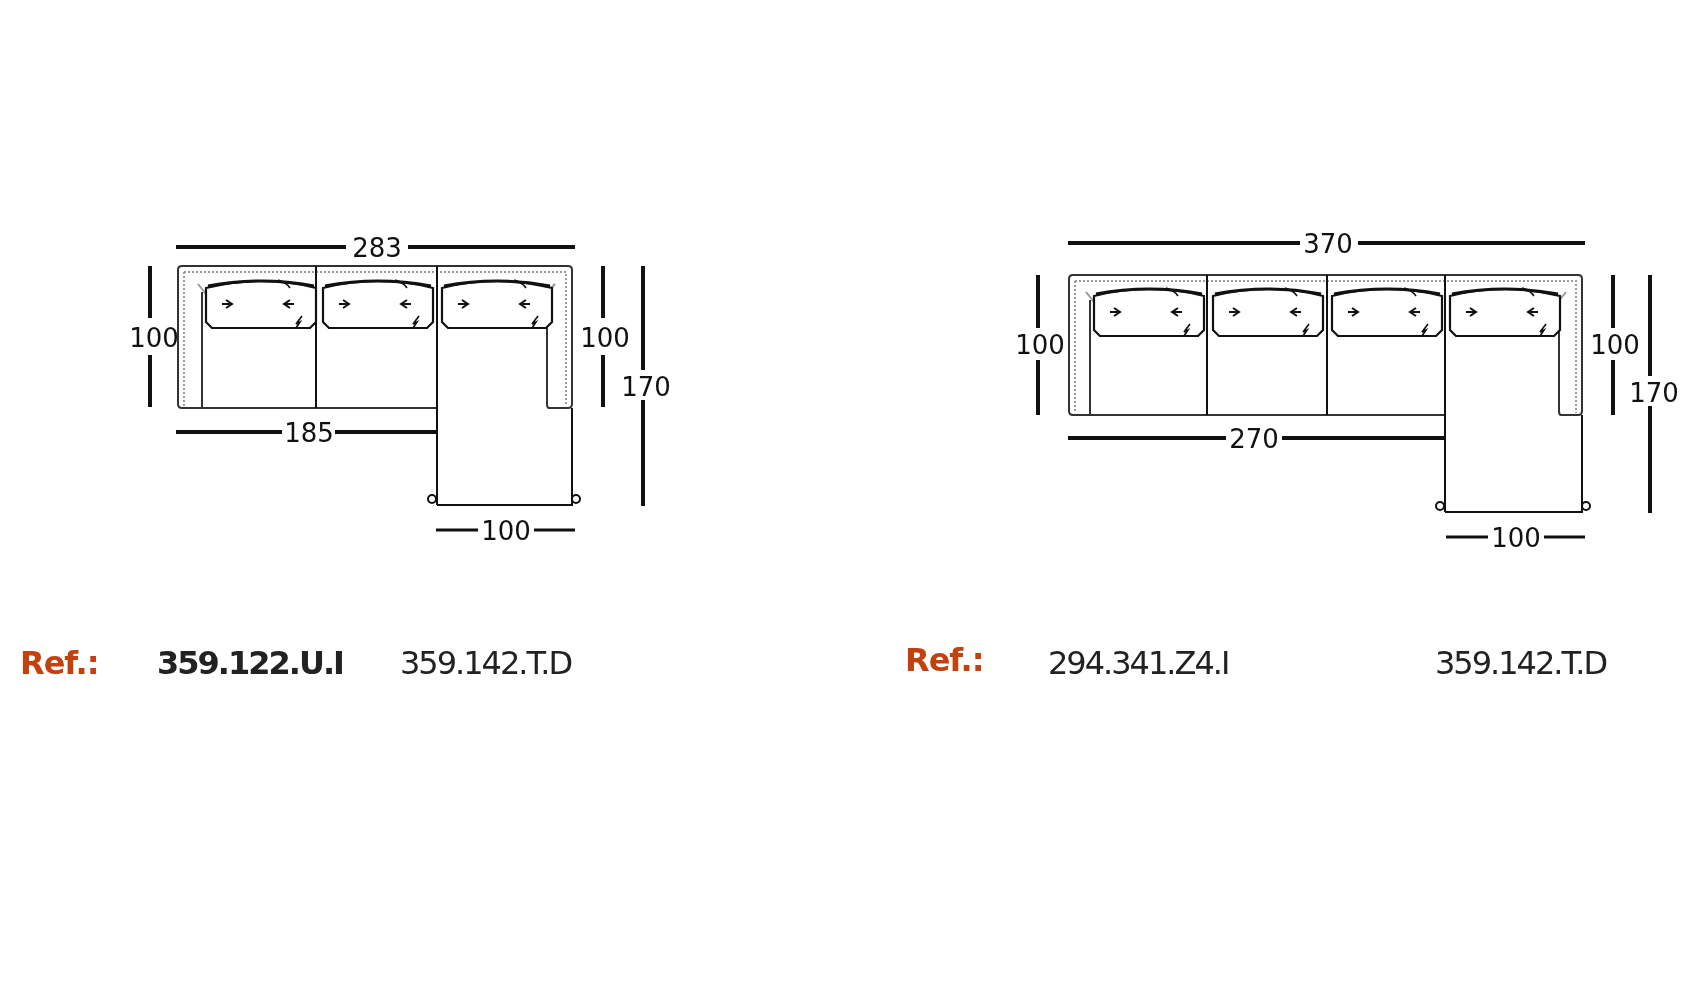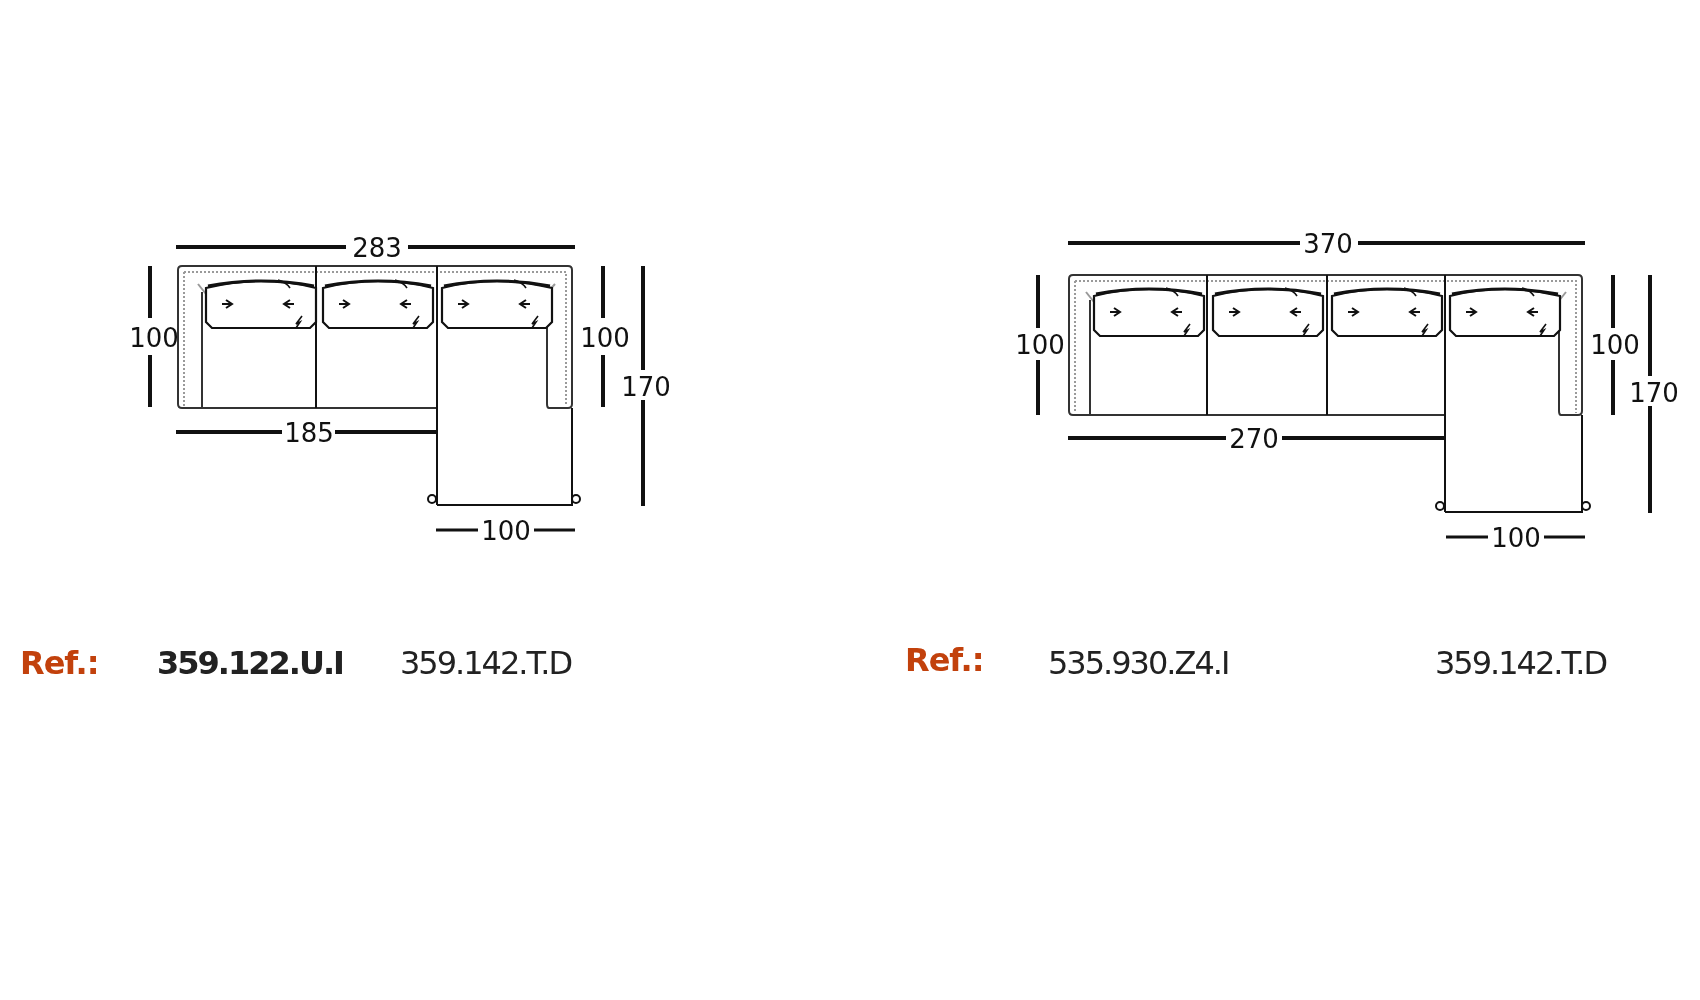--- a/index.html
+++ b/index.html
@@ -116,14 +116,14 @@
     <line x1="1544" y1="537" x2="1585" y2="537" stroke="#111" stroke-width="3"></line>
     <text x="1516" y="547" text-anchor="middle" class="dimtxt">100</text>
   </g>
 </svg>
 
 <div class="ref-label" style="left:20px; top:644px;">Ref.:</div>
 <div class="ref-code" style="left:157px; top:644px;font-weight:bold;">359.122.U.I</div>
 <div class="ref-code" style="left:400px; top:644px;">359.142.T.D</div>
 
 <div class="ref-label" style="left:905px; top:641px;">Ref.:</div>
-<div class="ref-code" style="left:1048px; top:644px;">535.930.Z4.I</div>
+<div class="ref-code" style="left:1048px; top:644px;">294.341.Z4.I</div>
 <div class="ref-code" style="left:1435px; top:644px;">359.142.T.D</div>
 
 </body></html>

